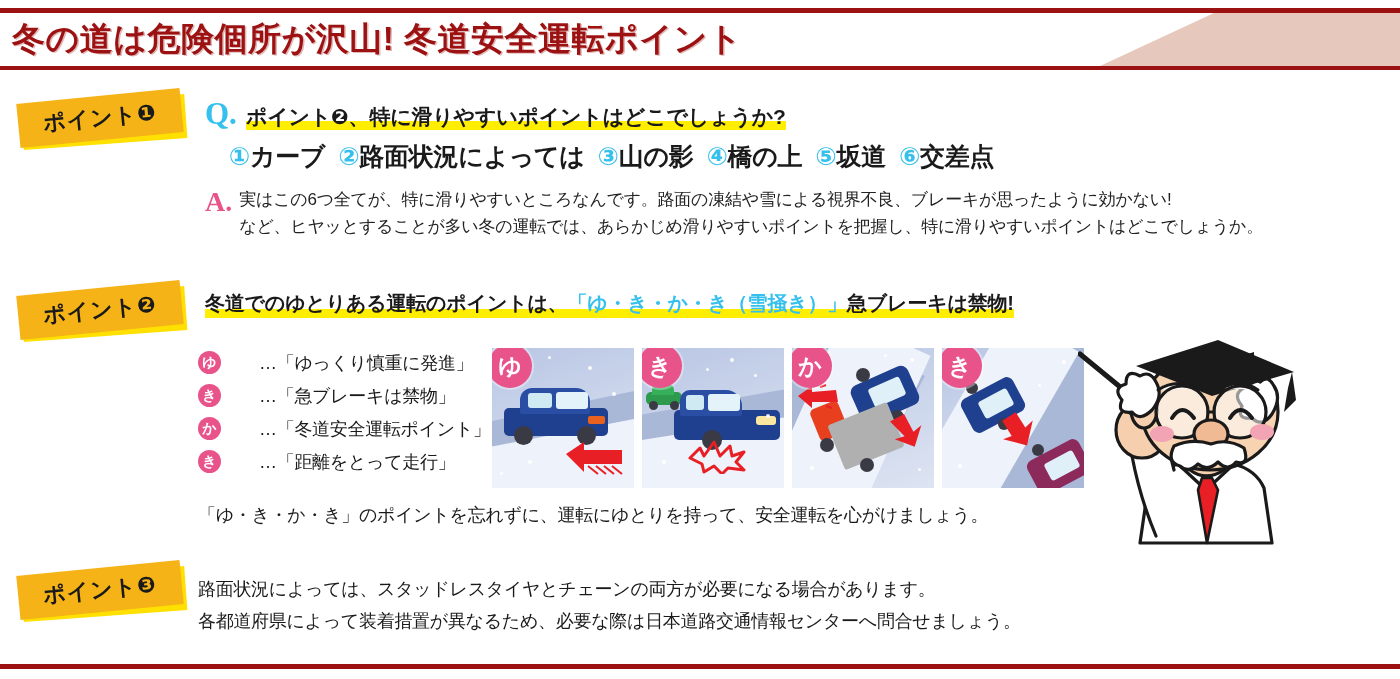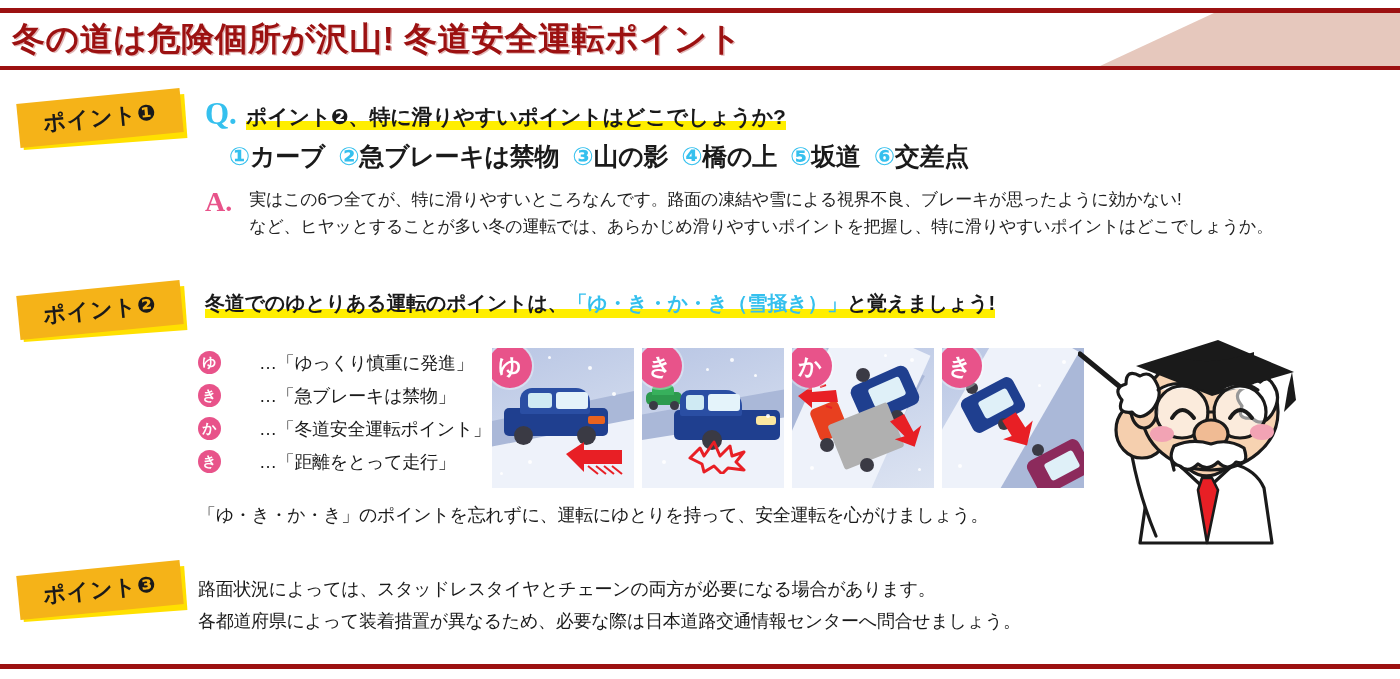--- a/index.html
+++ b/index.html
@@ -70,21 +70,21 @@
     letter-spacing: -0.3px; white-space: nowrap;
   }
   .cnum { color: #35c0ee; }
   .a-line { margin-top: 14px; display: flex; align-items: flex-start; }
   .a-mark {
     font-family: "Liberation Serif", "DejaVu Serif", serif;
     font-size: 28px; font-weight: 700; color: #e8538a;
     line-height: 1.05; margin-right: 7px; white-space: nowrap;
   }
   .a-body { font-size: 17px; color: #222; line-height: 1.58; letter-spacing: -0.25px; }
-  .a-body div { white-space: nowrap; margin-left: 10px; }
+  .a-body div { white-space: nowrap; }
 
   
   .s2-head {
     position: absolute; left: 205px; top: 290px;
     font-size: 20px; font-weight: 700; color: #1a1a1a;
     letter-spacing: -0.2px; white-space: nowrap;
     background: linear-gradient(to top, #ffee00 0, #ffee00 9px, transparent 9px);
     padding-bottom: 1px;
   }
   .s2-head .hi { color: #35c0ee; }
@@ -162,42 +162,42 @@
     <div class="blabel">ポイント❶</div>
   </div>
 
   <div class="qa-block">
     <div class="q-line">
       <span class="q-mark">Q.</span>
       <span class="q-text">ポイント❷、特に滑りやすいポイントはどこでしょうか?</span>
     </div>
     <div class="choices">
       <span class="cnum">①</span><span>カーブ</span>&nbsp;
-      <span class="cnum">②</span><span>急ブレーキは禁物</span>&nbsp;
+      <span class="cnum">②</span><span>路面状況によっては</span>&nbsp;
       <span class="cnum">③</span><span>山の影</span>&nbsp;
       <span class="cnum">④</span><span>橋の上</span>&nbsp;
       <span class="cnum">⑤</span><span>坂道</span>&nbsp;
       <span class="cnum">⑥</span><span>交差点</span>
     </div>
     <div class="a-line">
       <span class="a-mark">A.</span>
       <span class="a-body">
         <div>実はこの6つ全てが、特に滑りやすいところなんです。路面の凍結や雪による視界不良、ブレーキが思ったように効かない!</div>
         <div>など、ヒヤッとすることが多い冬の運転では、あらかじめ滑りやすいポイントを把握し、特に滑りやすいポイントはどこでしょうか。</div>
       </span>
     </div>
   </div>
 
   <div class="badge" id="badge2">
     <div class="under"></div>
     <div class="plate"></div>
     <div class="blabel">ポイント❷</div>
   </div>
 
-  <div class="s2-head"><span>冬道でのゆとりある運転のポイントは、</span><span class="hi">「ゆ・き・か・き（雪掻き）」</span><span>と覚えましょう!</span></div>
+  <div class="s2-head"><span>冬道でのゆとりある運転のポイントは、</span><span class="hi">「ゆ・き・か・き（雪掻き）」</span><span>急ブレーキは禁物!</span></div>
 
   <div class="yukikaki">
     <div class="yk-row">
       <span class="yk-dot">ゆ</span>
       <span class="yk-txt">…「ゆっくり慎重に発進」</span>
     </div>
     <div class="yk-row">
       <span class="yk-dot">き</span>
       <span class="yk-txt">…「急ブレーキは禁物」</span>
     </div>

